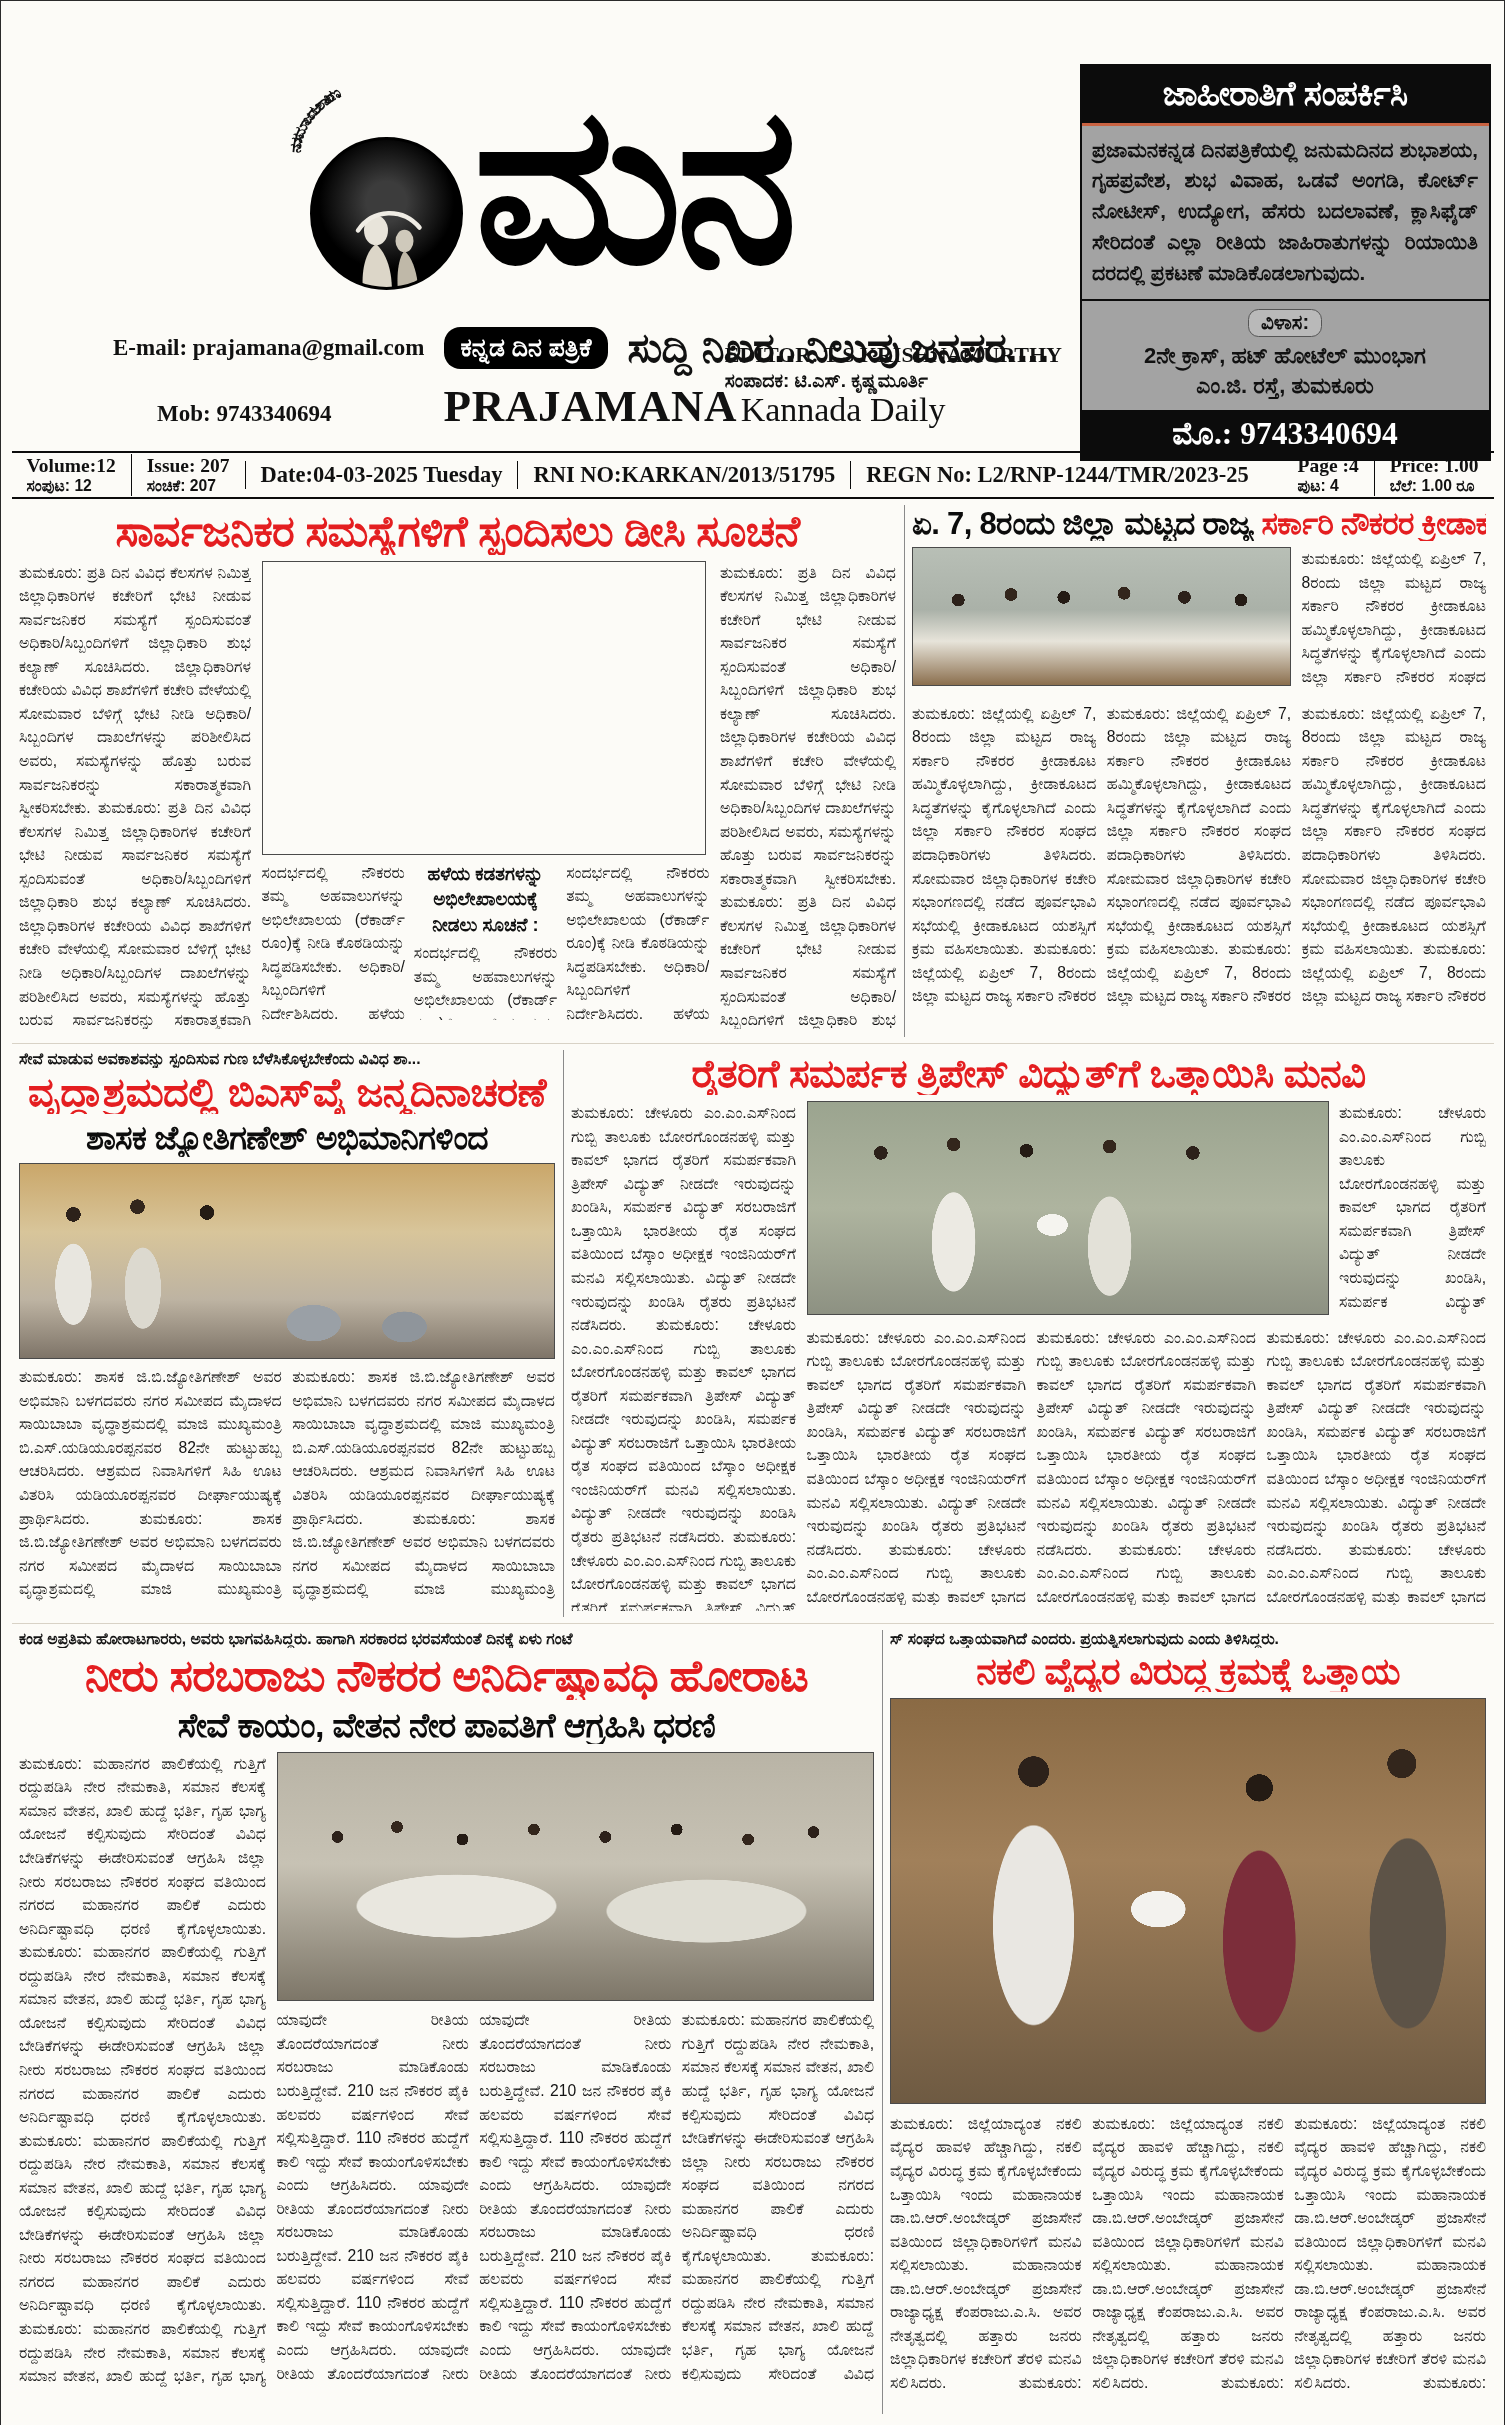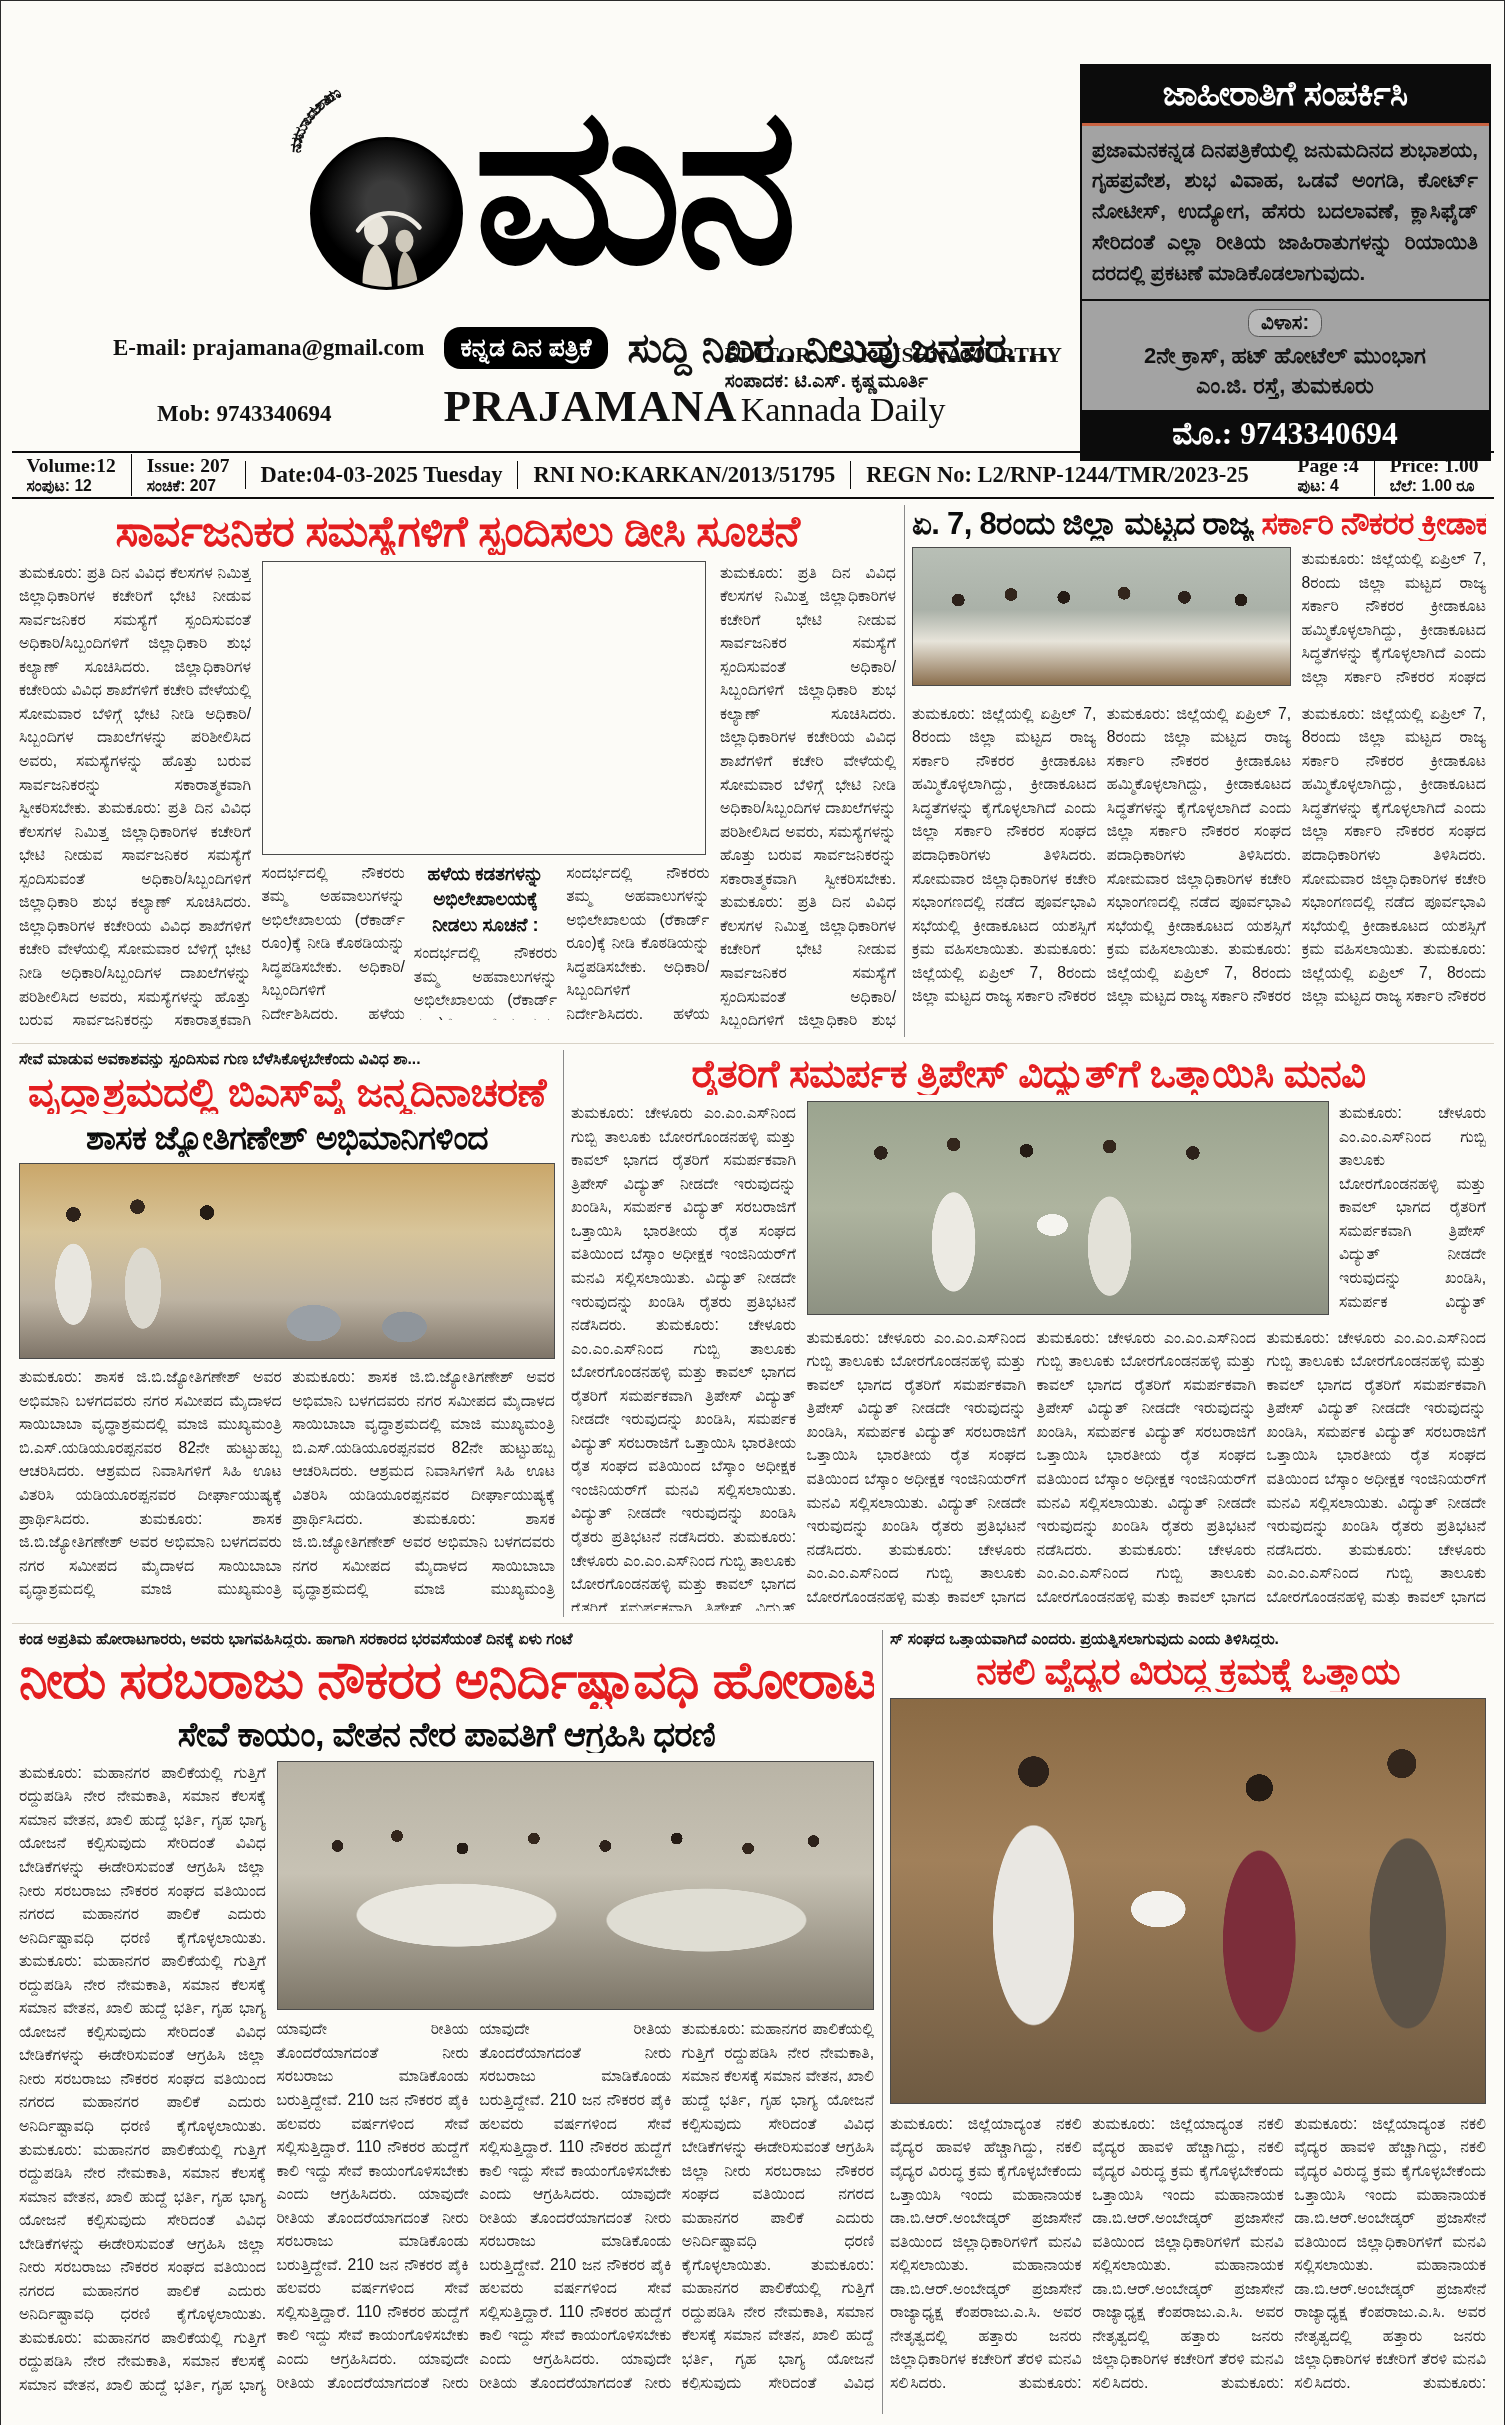--- a/index.html
+++ b/index.html
@@ -110,21 +110,21 @@
   .a2{flex:1;}
   .a3{width:551px;}
   .a4{flex:1;}
   .a5{width:870px;}
   .a6{flex:1;}
   .hl-a1{font-size:43px;}
   .hl-a2{font-size:31px;}
   .hl-a3a{font-size:33px;color:#0c0c0c;}
   .hl-a3b{font-size:40px;}
   .hl-a4{font-size:39px;}
-  .hl-a5{font-size:52px;}
+  .hl-a5{font-size:44px;}
   .sub-a5{font-size:34px;color:#0c0c0c;text-align:center;margin:1.5px 0 7.5px;}
   .hl-a6{font-size:37px;}
   
   .ph-dc{
     width:444px;height:294px;
     background:
       radial-gradient(22.5px 22.5px at 29% 22%, #33261c 0 60%, transparent 61%),
       radial-gradient(52px 120px at 29% 58%, #4f2230 0 60%, transparent 61%),
       radial-gradient(19.5px 19.5px at 57% 24%, #2c211a 0 60%, transparent 61%),
       radial-gradient(45px 97px at 57% 54%, #b4a272 0 60%, transparent 61%),

